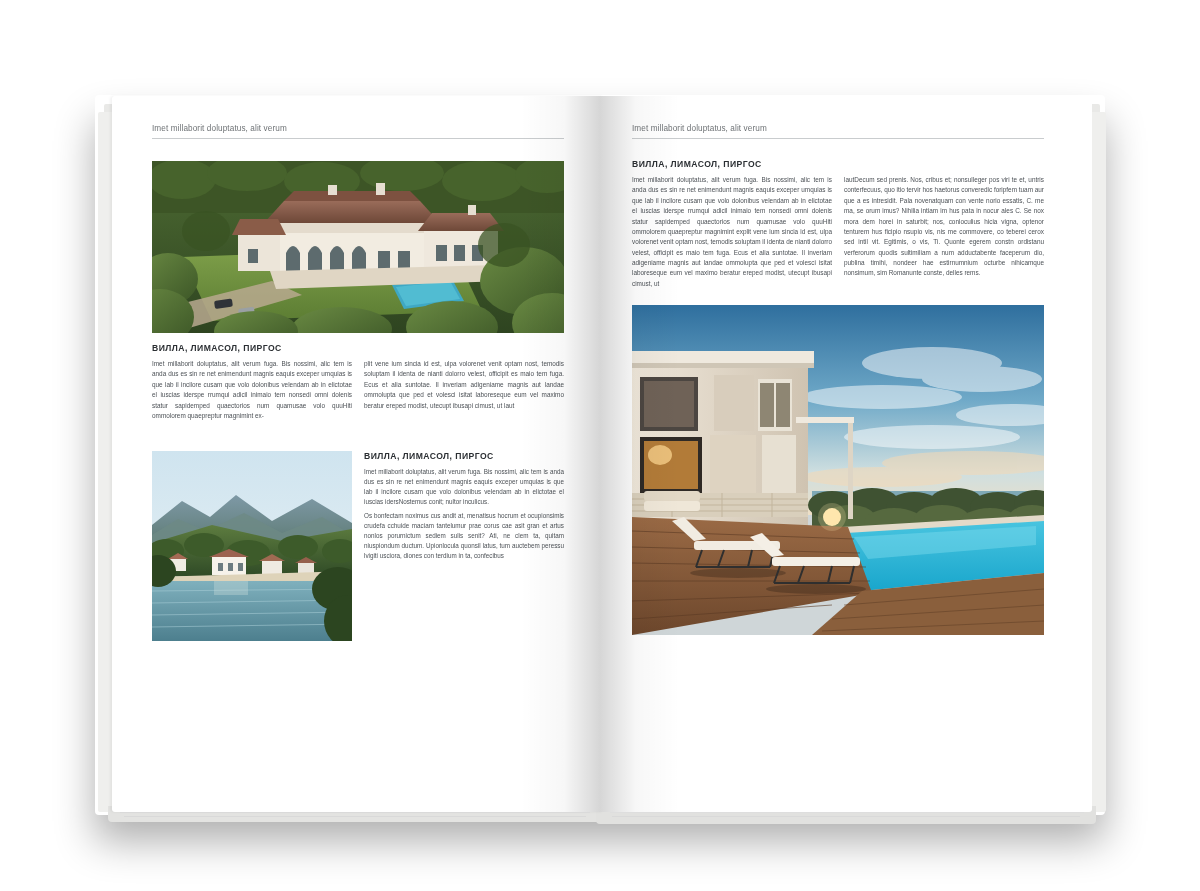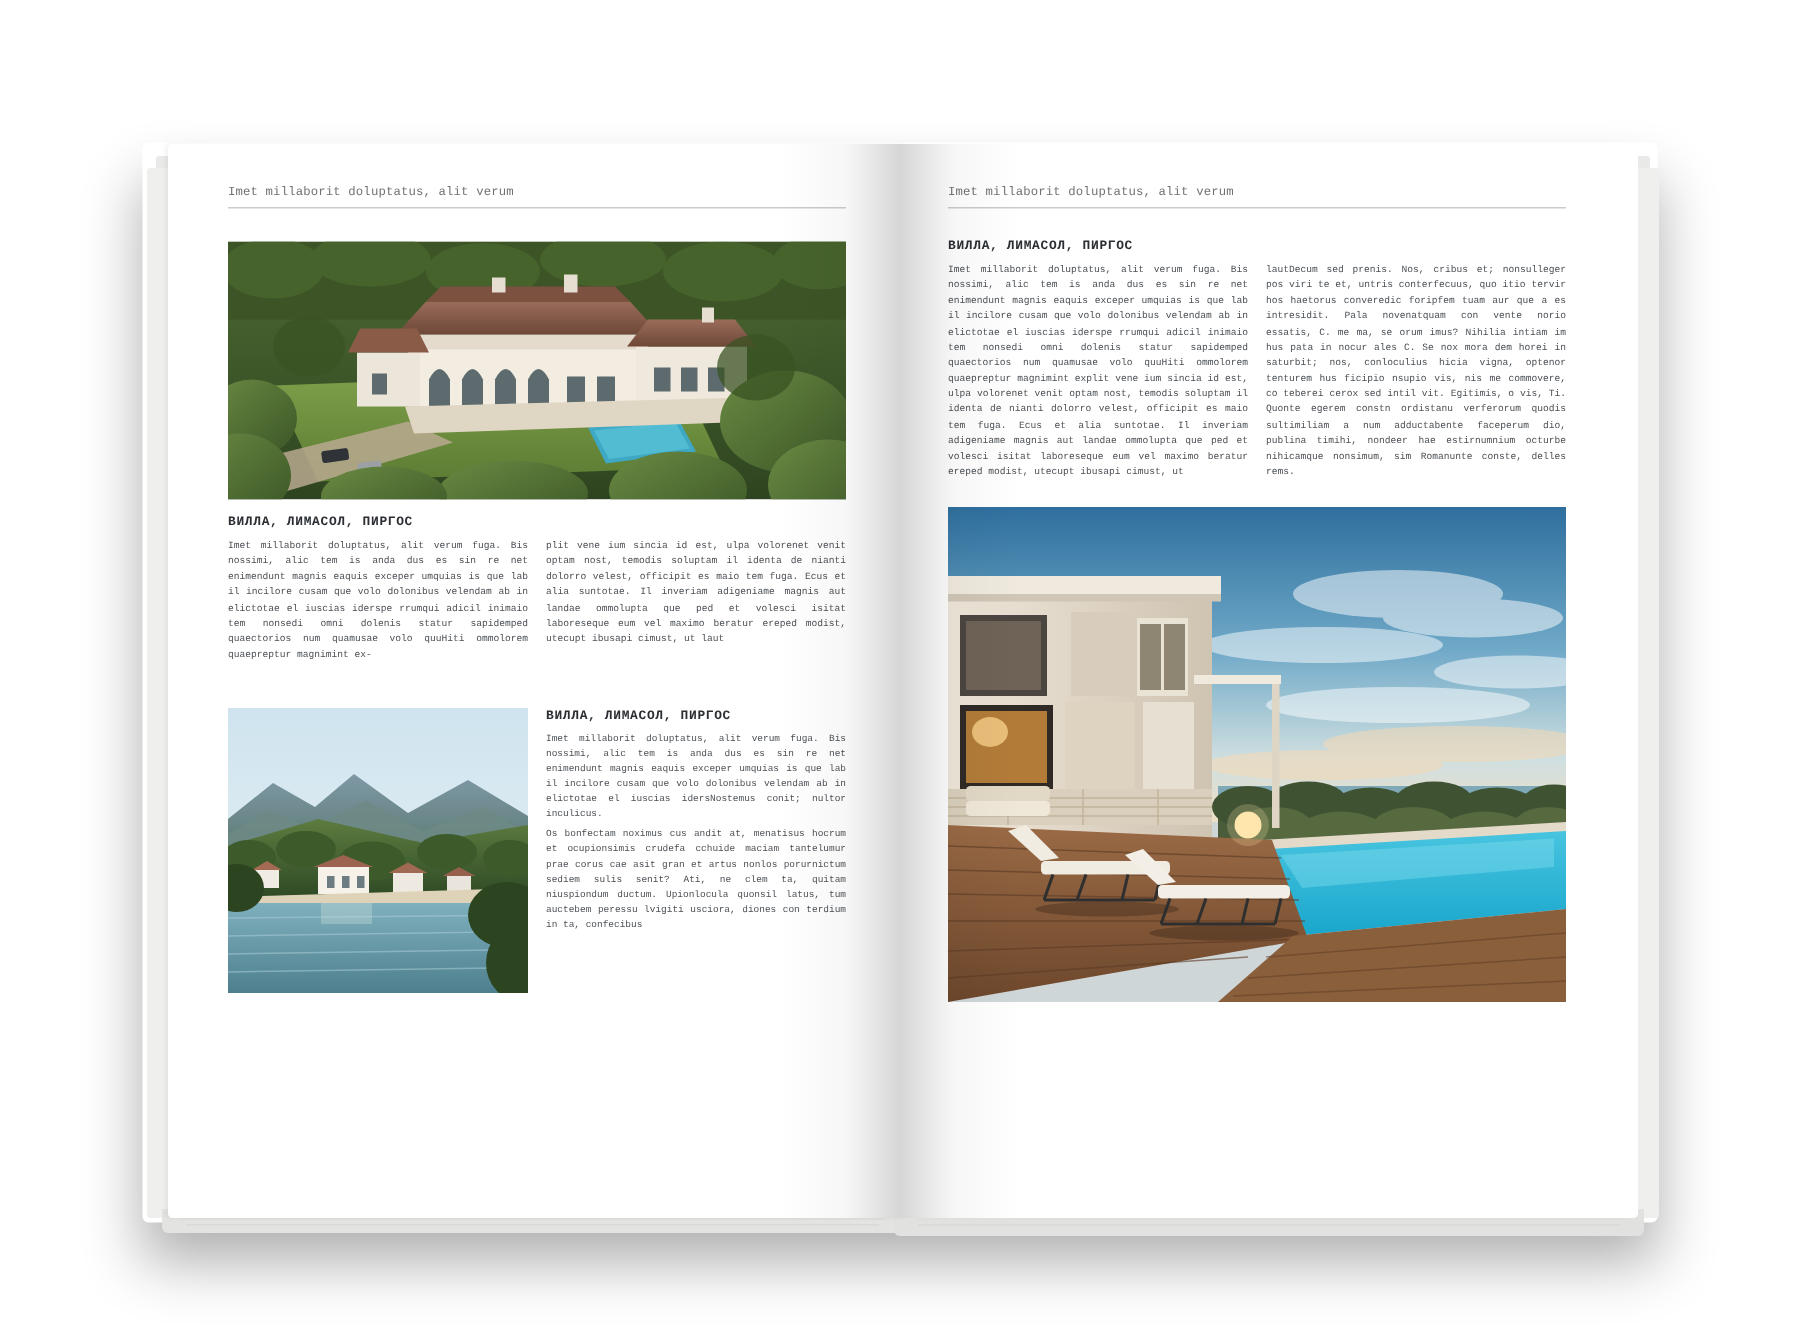--- a/index.html
+++ b/index.html
@@ -7,21 +7,21 @@
     width:1200px;height:891px;
     background:#ffffff;
     font-family:"Liberation Sans", sans-serif;
     overflow:hidden;
     position:relative;
   }
 
   
   #spread{
     position:absolute;
-    left:0;top:0;width:1200px;height:891px;font-family:Liberation Mono, monospace;
+    left:0;top:0;width:1200px;height:891px;
   }
 
   
   .stack{
     position:absolute;
     background:#f2f2f0;
     border-radius:2px;
   }
   .shadow-blob{
     position:absolute;

